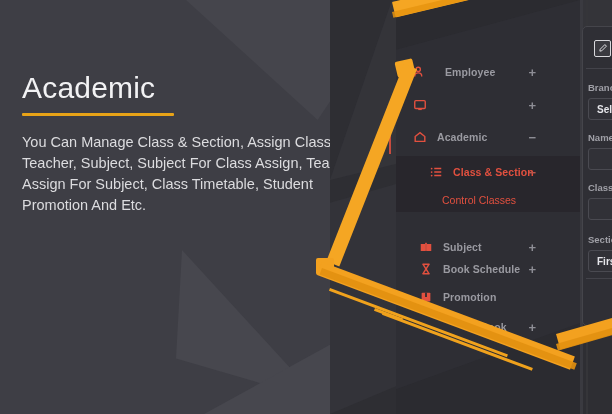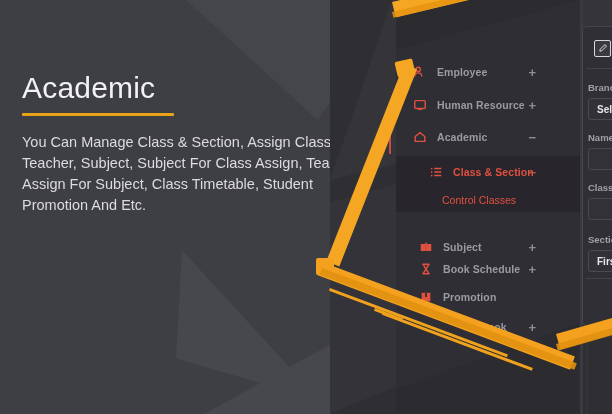--- a/index.html
+++ b/index.html
@@ -139,39 +139,38 @@
 
     <div class="app-ov1"></div>
     <div class="app-ov2"></div>
 
     <div class="nav">
       <div class="nav-band"></div>
     </div>
     <div class="sub-block"></div>
     <div class="active-bar"></div>
 
-    <div class="nav-item" style="top:57px;left:66px;">
+    <div class="nav-item" style="top:57px;left:66px;gap:8px;">
       <span class="ic">
         <svg class="i" width="14" height="14" viewBox="0 0 16 16">
             <circle cx="6" cy="5" r="2.4" class="sel"></circle>
             <path d="M2 13c0-2.6 1.8-4 4-4s4 1.4 4 4" class="sel"></path>
           </svg>
       </span>
       <span class="lbl lbl-dim">Employee</span>
       <span class="pm pm-dim">+</span>
     </div>
 
     <div class="nav-item" style="top:90px;left:66px;">
       <span class="ic">
         <svg class="i" width="14" height="14" viewBox="0 0 16 16">
             <rect x="2" y="3" width="12" height="9" rx="1.2" class="sel"></rect>
             <path d="M6 13h4" class="sel"></path>
           </svg>
       </span>
-      <span class="lbl lbl-dim">Human Resource</span>
       <span class="pm pm-dim">+</span>
     </div>
 
     <div class="nav-item" style="top:122px;left:66px;">
       <span class="ic">
         <svg class="i" width="14" height="14" viewBox="0 0 16 16">
             <path d="M2.5 7.5 8 3l5.5 4.5V13H2.5z" class="sel"></path>
           </svg>
       </span>
       <span class="lbl lbl-dim">Academic</span>

